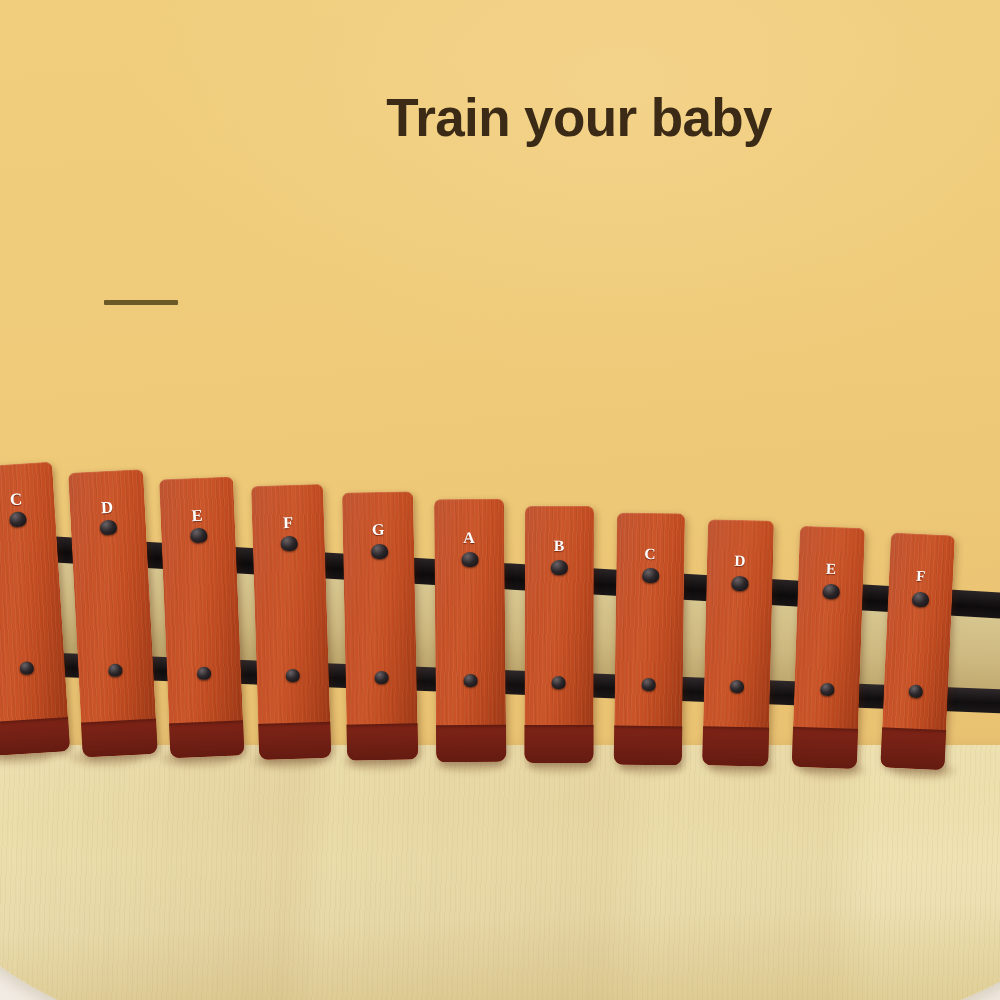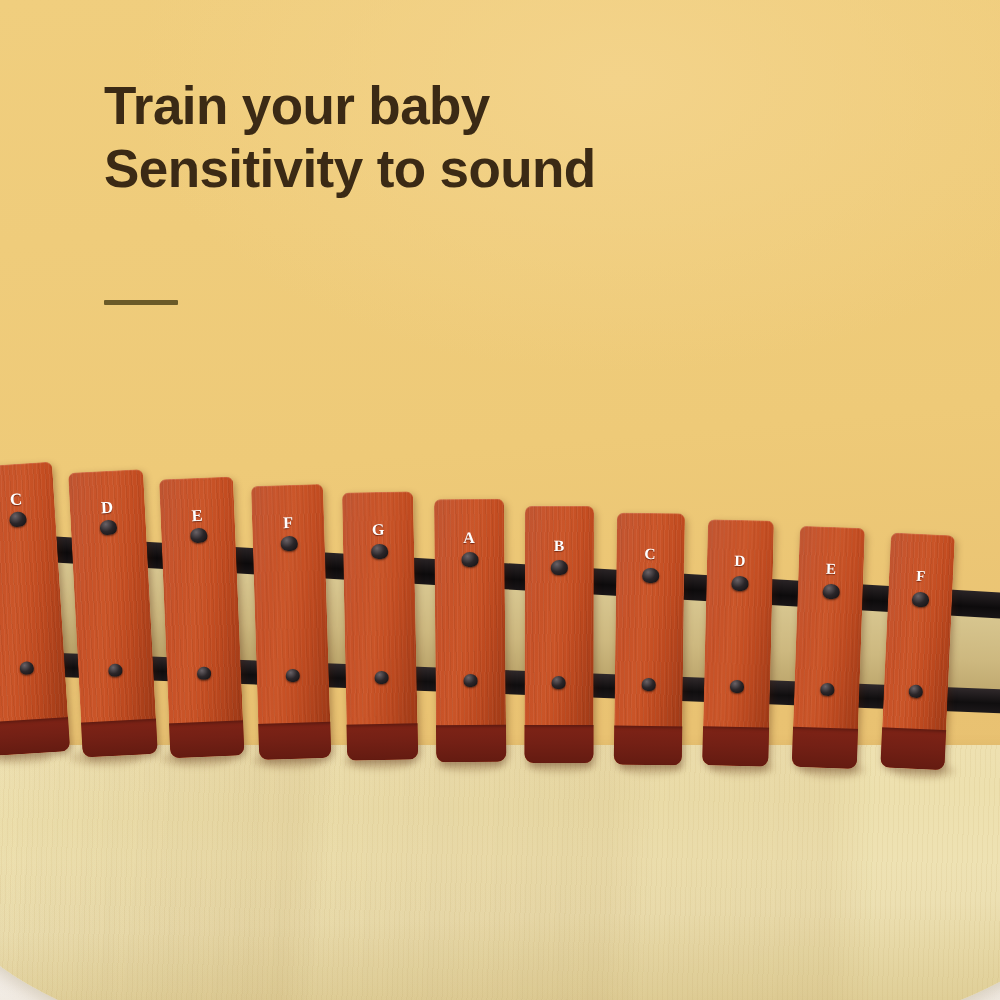--- a/index.html
+++ b/index.html
@@ -43,22 +43,23 @@
     left: 104px;
     top: 78px;
     width: 680px;
   }
   .headline {
     color: #3B2A15;
     font-size: 53px;
     font-weight: bold;
     line-height: 1.04;
     letter-spacing: -0.6px;
-    margin: 0;
+    margin: 12px;
     white-space: pre-line;
+    text-align: right;
   }
   .headline .line2 { display: block; margin-top: 8px; }
 
   .rule {
     position: absolute;
     left: 104px;
     top: 300px;
     width: 74px;
     height: 5px;
     background: #6B5A28;
@@ -226,21 +227,21 @@
 </style>
 </head>
 <body>
 
 <div class="stage">
 
   <div class="bg-gold"></div>
   <div class="table-surface"></div>
 
   <div class="copy">
-    <h1 class="headline"><span>Train your baby</span><span class="line2">Sensitivity to sound</span></h1>
+    <h1 class="headline"><span>Train your baby</span></h1>
   </div>
 
   <div class="rule"></div>
 
 
   <div class="xylo">
 
     <div class="base">
       <div class="base-grain"></div>
     </div>

